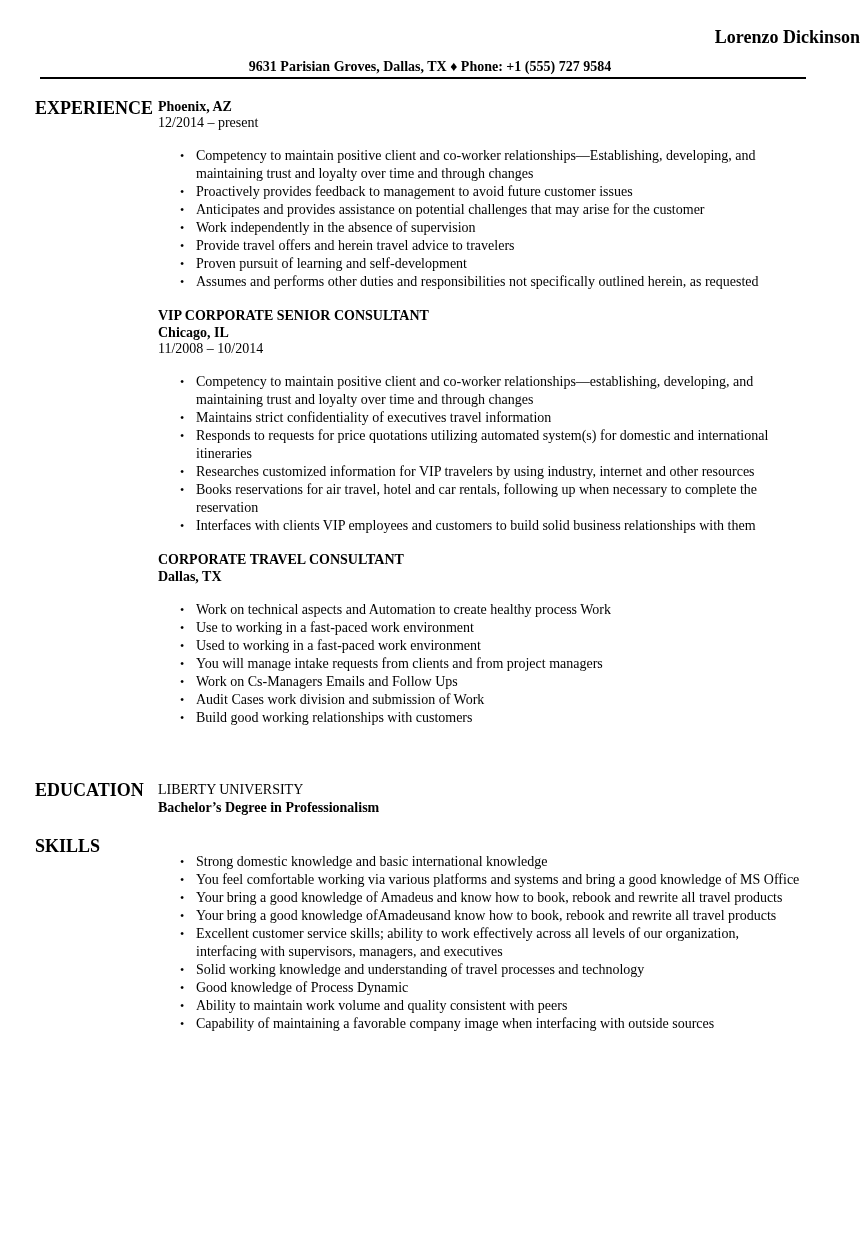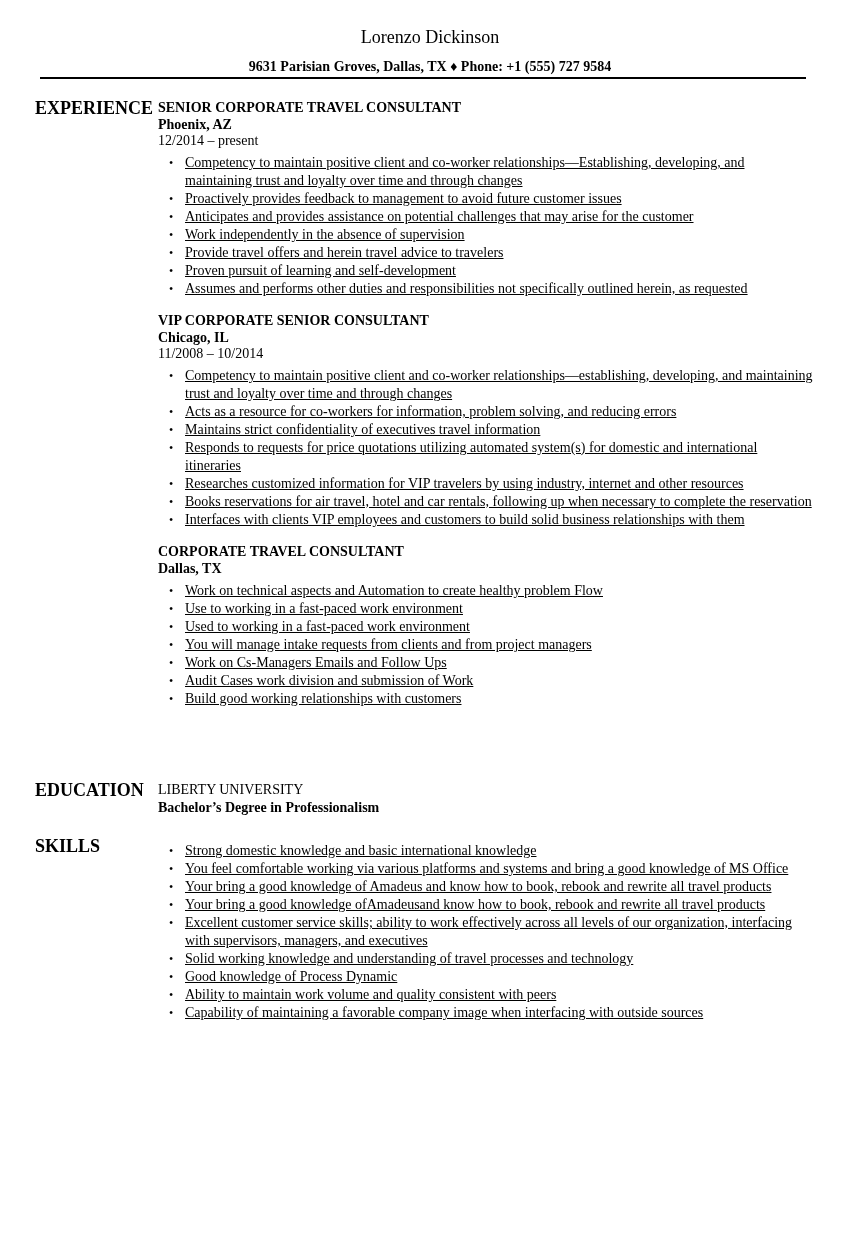--- a/index.html
+++ b/index.html
@@ -5,42 +5,42 @@
   html, body { margin: 0; padding: 0; background: #ffffff; }
   body {
     width: 860px; height: 1240px; overflow: hidden;
     font-family: "Liberation Serif", "DejaVu Serif", serif;
     color: #000000;
     position: relative;
   }
   .header { text-align: center; }
   .name {
     position: absolute; left: 0; right: 0; top: 26px;
-    font-size: 18px; font-weight: normal; text-align: center; line-height: 22px;
+    font-size: 18px; font-weight: bold; text-align: right; line-height: 22px;
   }
   .contact {
     position: absolute; left: 0; right: 0; top: 58px;
     font-size: 14px; font-weight: bold; text-align: center; line-height: 18px;
   }
   .rule {
     position: absolute; left: 40px; width: 766px; top: 77px;
     height: 0; border-top: 2px solid #000;
   }
   .section { position: absolute; left: 0; width: 860px; }
   .section-label {
     position: absolute; left: 35px; top: 0;
     font-size: 18px; font-weight: bold; line-height: 18px;
   }
   .section-body { position: absolute; left: 158px; top: 0; width: 660px; }
   .job { margin: 0 0 14px 0; }
   .job-title { font-size: 14px; font-weight: bold; line-height: 18px; }
   .job-location { font-size: 14px; font-weight: bold; line-height: 16px; }
   .job-dates { font-size: 14px; line-height: 16px; }
   ul.bullets {
-    margin: 5px; padding: 0 0 0 22px; list-style: none; text-decoration: underline;
+    margin: 16px; padding: 0 0 0 22px; list-style: none;
   }
   ul.bullets li {
     position: relative; font-size: 14px; line-height: 18px; padding-left: 0;
   }
   ul.bullets li::before {
     content: "\2022"; position: absolute; left: -16px; top: 0; font-size: 12px;
   }
   .edu-school { font-size: 14px; font-weight: normal; line-height: 18px; }
   .edu-degree { font-size: 14px; font-weight: bold; line-height: 18px; }
 </style>
@@ -51,54 +51,52 @@
   <div class="name">Lorenzo Dickinson</div>
   <div class="contact">9631 Parisian Groves, Dallas, TX ♦ Phone: +1 (555) 727 9584</div>
   <div class="rule"></div>
 </div>
 
 <div class="section" style="top:99px;">
   <div class="section-label">EXPERIENCE</div>
   <div class="section-body">
 
     <div class="job">
-      <div class="job-title">SENIOR CORPORATE TRAVEL CONSULTANT</div>
       <div class="job-location">Phoenix, AZ</div>
       <div class="job-dates">12/2014 – present</div>
       <ul class="bullets">
         <li>Competency to maintain positive client and co-worker relationships—Establishing, developing, and maintaining trust and loyalty over time and through changes</li>
         <li>Proactively provides feedback to management to avoid future customer issues</li>
         <li>Anticipates and provides assistance on potential challenges that may arise for the customer</li>
         <li>Work independently in the absence of supervision</li>
         <li>Provide travel offers and herein travel advice to travelers</li>
         <li>Proven pursuit of learning and self-development</li>
         <li>Assumes and performs other duties and responsibilities not specifically outlined herein, as requested</li>
       </ul>
     </div>
 
     <div class="job">
       <div class="job-title">VIP CORPORATE SENIOR CONSULTANT</div>
       <div class="job-location">Chicago, IL</div>
       <div class="job-dates">11/2008 – 10/2014</div>
       <ul class="bullets">
         <li>Competency to maintain positive client and co-worker relationships—establishing, developing, and maintaining trust and loyalty over time and through changes</li>
-        <li>Acts as a resource for co-workers for information, problem solving, and reducing errors</li>
         <li>Maintains strict confidentiality of executives travel information</li>
         <li>Responds to requests for price quotations utilizing automated system(s) for domestic and international itineraries</li>
         <li>Researches customized information for VIP travelers by using industry, internet and other resources</li>
         <li>Books reservations for air travel, hotel and car rentals, following up when necessary to complete the reservation</li>
         <li>Interfaces with clients VIP employees and customers to build solid business relationships with them</li>
       </ul>
     </div>
 
     <div class="job">
       <div class="job-title">CORPORATE TRAVEL CONSULTANT</div>
       <div class="job-location">Dallas, TX</div>
       <ul class="bullets">
-        <li>Work on technical aspects and Automation to create healthy problem Flow</li>
+        <li>Work on technical aspects and Automation to create healthy process Work</li>
         <li>Use to working in a fast-paced work environment</li>
         <li>Used to working in a fast-paced work environment</li>
         <li>You will manage intake requests from clients and from project managers</li>
         <li>Work on Cs-Managers Emails and Follow Ups</li>
         <li>Audit Cases work division and submission of Work</li>
         <li>Build good working relationships with customers</li>
       </ul>
     </div>
 
   </div>

